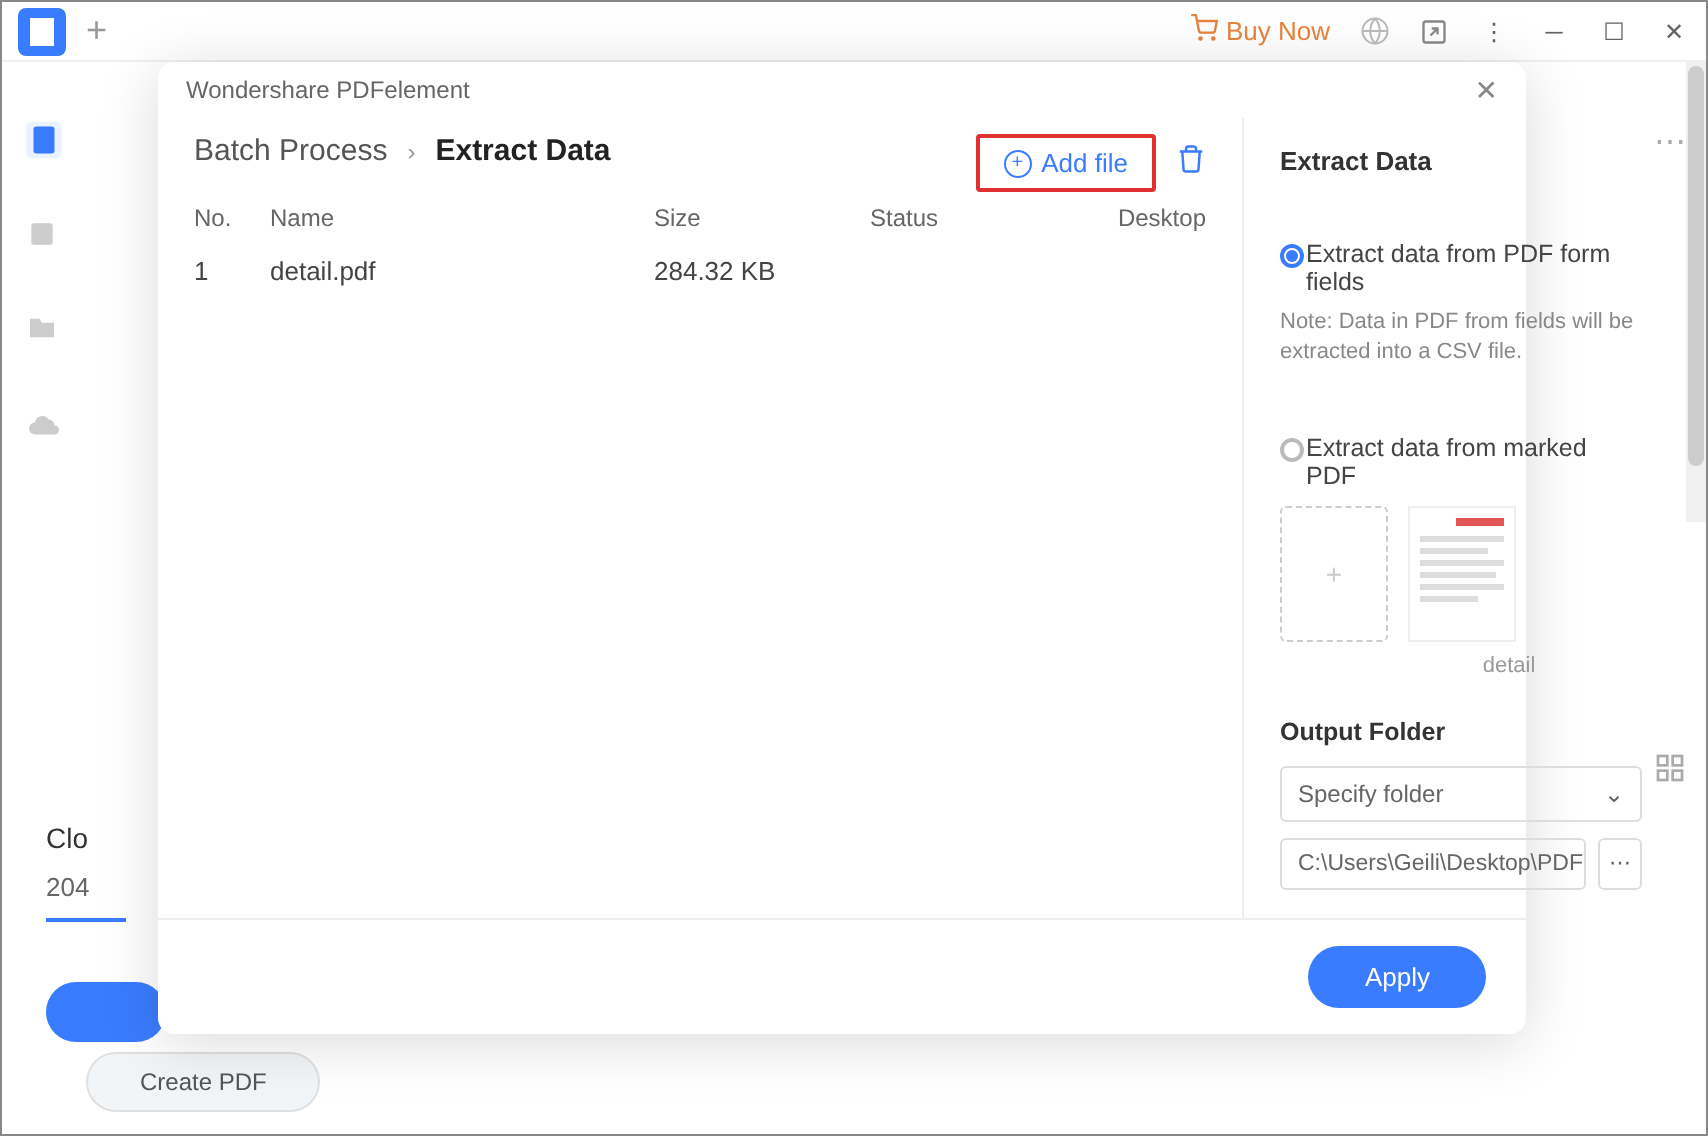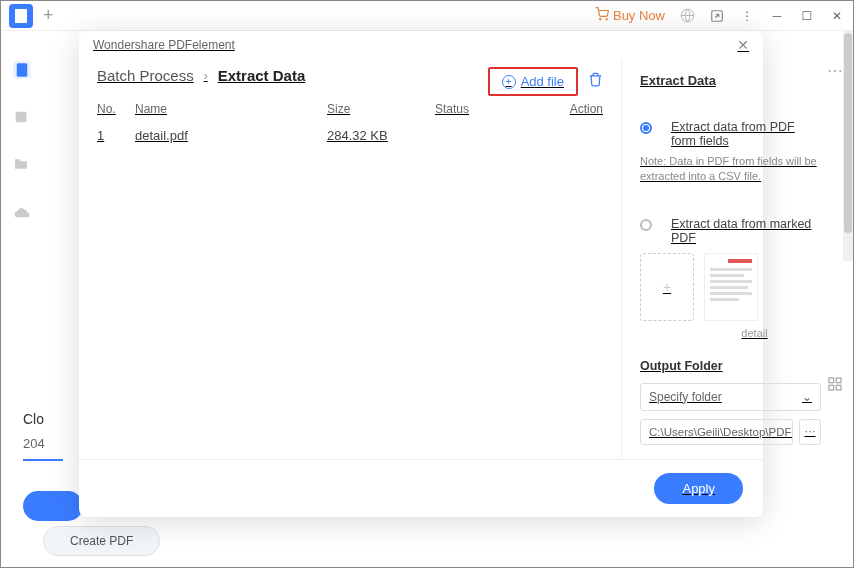--- a/index.html
+++ b/index.html
@@ -20,21 +20,21 @@
     .side-icon.active { background: #eaf2ff; border-radius: 3px; }
     
     .content-wrap { flex: 1; position: relative; }
     .behind-text { position: absolute; left: -20px; top: 380px; font-size: 14px; color: #333; }
     .behind-num { position: absolute; left: -20px; top: 405px; font-size: 13px; color: #666; border-bottom: 2px solid #3a7cff; padding-bottom: 8px; width: 40px; }
     .behind-btn { position: absolute; left: -20px; top: 460px; width: 60px; height: 30px; background: #3a7cff; border-radius: 16px; }
     .create-pdf-btn { position: absolute; left: 0px; top: 495px; background: #f2f5f8; border: 1px solid #e0e0e0; border-radius: 16px; padding: 7px 26px; font-size: 12px; color: #555; }
     .right-icons { position: absolute; right: 10px; top: 30px; color: #aaa; font-size: 16px; }
     .right-grid { position: absolute; right: 10px; top: 345px; color: #aaa; }
     
-    .modal { position: absolute; left: 36px; top: 0px; width: 684px; height: 486px; background: #fff; border-radius: 8px; box-shadow: 0 4px 30px rgba(0,0,0,0.15); display: flex; flex-direction: column; text-decoration: underline; }
+    .modal { position: absolute; left: 36px; top: 0px; width: 684px; height: 486px; background: #fff; border-radius: 8px; box-shadow: 0 4px 30px rgba(0,0,0,0.15); display: flex; flex-direction: column; }
     .modal-title-bar { height: 28px; display: flex; align-items: center; justify-content: space-between; padding: 0 14px; }
     .modal-title { font-size: 12px; color: #666; }
     .modal-close { color: #888; font-size: 14px; cursor: pointer; }
     
     .modal-body { flex: 1; display: flex; }
     .modal-left { flex: 1; padding: 8px 18px; display: flex; flex-direction: column; }
     .breadcrumb { display: flex; align-items: center; gap: 10px; margin-bottom: 12px; }
     .bc-txt { font-size: 15px; color: #555; }
     .bc-sep { color: #999; font-size: 12px; }
     .bc-current { font-size: 15px; font-weight: 600; color: #222; }
@@ -49,21 +49,21 @@
     .thead { display: flex; font-size: 12px; color: #666; padding: 6px 0; font-weight: 500; }
     .col-no { width: 38px; }
     .col-name { width: 192px; }
     .col-size { width: 108px; }
     .col-status { width: 100px; }
     .col-action { width: 68px; text-align: right; }
     .trow { display: flex; font-size: 13px; color: #444; padding: 6px 0; }
     
     .modal-right { width: 218px; border-left: 1px solid #eee; padding: 14px 18px; font-size: 13px; }
     .panel-title { font-size: 13px; font-weight: 600; color: #333; margin-bottom: 14px; }
-    .radio-row { display: flex; align-items: flex-start; gap: 19px; margin-bottom: 6px; margin-top: 32px; }
+    .radio-row { display: flex; align-items: flex-start; gap: 1px; margin-bottom: 6px; margin-top: 32px; }
     .radio { width: 12px; height: 12px; border: 2px solid #3a7cff; border-radius: 50%; flex-shrink: 0; margin-top: 2px; }
     .radio.checked::after { content: ''; display: block; width: 6px; height: 6px; background: #3a7cff; border-radius: 50%; margin: 1px; }
     .radio.unchecked { border-color: #bbb; }
     .radio-label { font-size: 12.5px; color: #444; }
     .note { font-size: 11px; color: #888; margin: 4px 0 10px 0; line-height: 1.4; }
     
     .preview-row { display: flex; gap: 10px; margin-top: 8px; }
     .preview-box { width: 54px; height: 68px; border: 1px dashed #ccc; border-radius: 3px; display: flex; align-items: center; justify-content: center; color: #ccc; font-size: 14px; }
     .preview-img { width: 54px; height: 68px; border: 1px solid #eee; display: flex; flex-direction: column; padding: 5px; gap: 3px; }
     .preview-img .red { height: 4px; width: 24px; background: #e05555; border: 1px solid #e05555; align-self: flex-end; margin-bottom: 2px; }
@@ -186,21 +186,21 @@
                 </svg>
             </span>
           </div>
 
           <div class="table">
             <div class="thead">
               <div class="col-no">No.</div>
               <div class="col-name">Name</div>
               <div class="col-size">Size</div>
               <div class="col-status">Status</div>
-              <div class="col-action">Action</div>
+              <div class="col-action">Desktop</div>
             </div>
             <div class="trow">
               <div class="col-no">1</div>
               <div class="col-name">detail.pdf</div>
               <div class="col-size">284.32 KB</div>
               <div class="col-status"></div>
               <div class="col-action"></div>
             </div>
           </div>
         </div>

